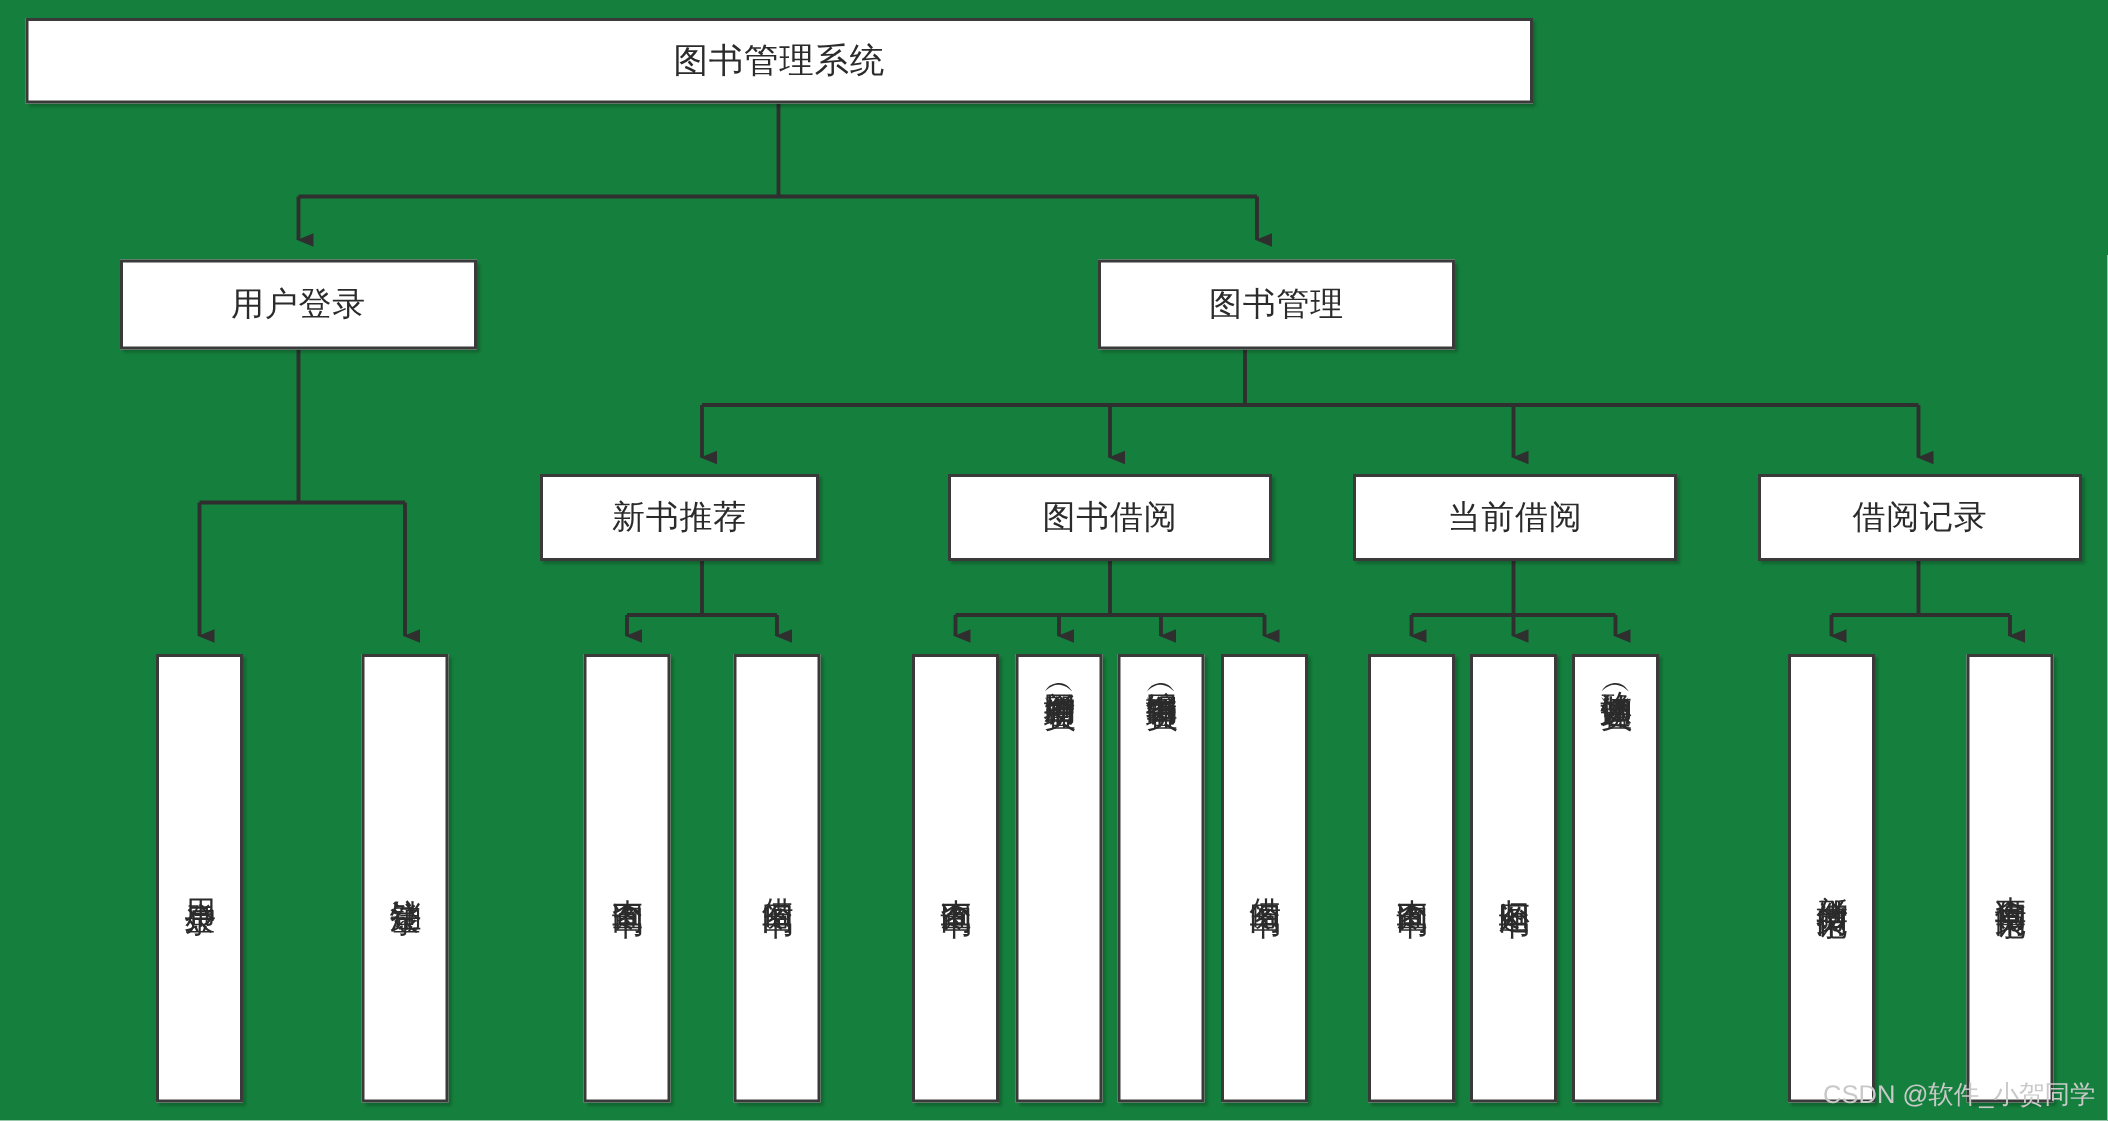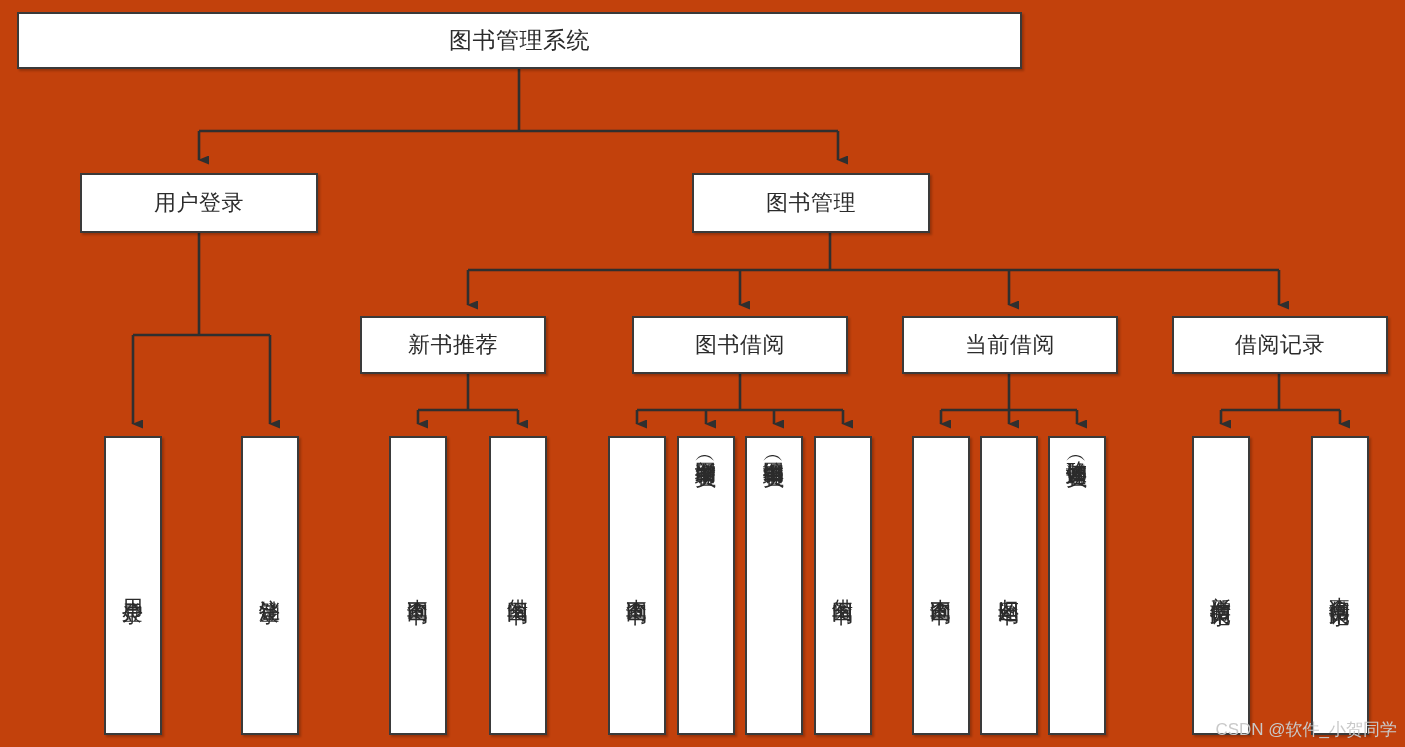--- a/index.html
+++ b/index.html
@@ -4,21 +4,21 @@
 <style>
   html, body {
     margin: 0;
     padding: 0;
     background: #ffffff;
   }
   #canvas {
     position: relative;
     width: 1405px;
     height: 747px;
-    background: #c2410c;
+    background: #15803d;
     font-family: "Liberation Sans", "DejaVu Sans", sans-serif;
     overflow: hidden;
   }
   #connectors {
     position: absolute;
     left: 0;
     top: 0;
     width: 1405px;
     height: 747px;
   }
@@ -131,21 +131,21 @@
     </g>
   </svg>
 
   <div class="node h-node root" style="left:17px; top:12px; width:1005px; height:57px;">
     <span class="node-label">图书管理系统</span>
   </div>
 
   <div class="node h-node" style="left:80px; top:173px; width:238px; height:60px;">
     <span class="node-label">用户登录</span>
   </div>
-  <div class="node h-node" style="left:692px; top:173px; width:238px; height:60px;">
+  <div class="node h-node" style="left:732px; top:173px; width:238px; height:60px;">
     <span class="node-label">图书管理</span>
   </div>
 
   <div class="node h-node" style="left:360px; top:316px; width:186px; height:58px;">
     <span class="node-label">新书推荐</span>
   </div>
   <div class="node h-node" style="left:902px; top:316px; width:216px; height:58px;">
     <span class="node-label">当前借阅</span>
   </div>
   <div class="node h-node" style="left:632px; top:316px; width:216px; height:58px;">

